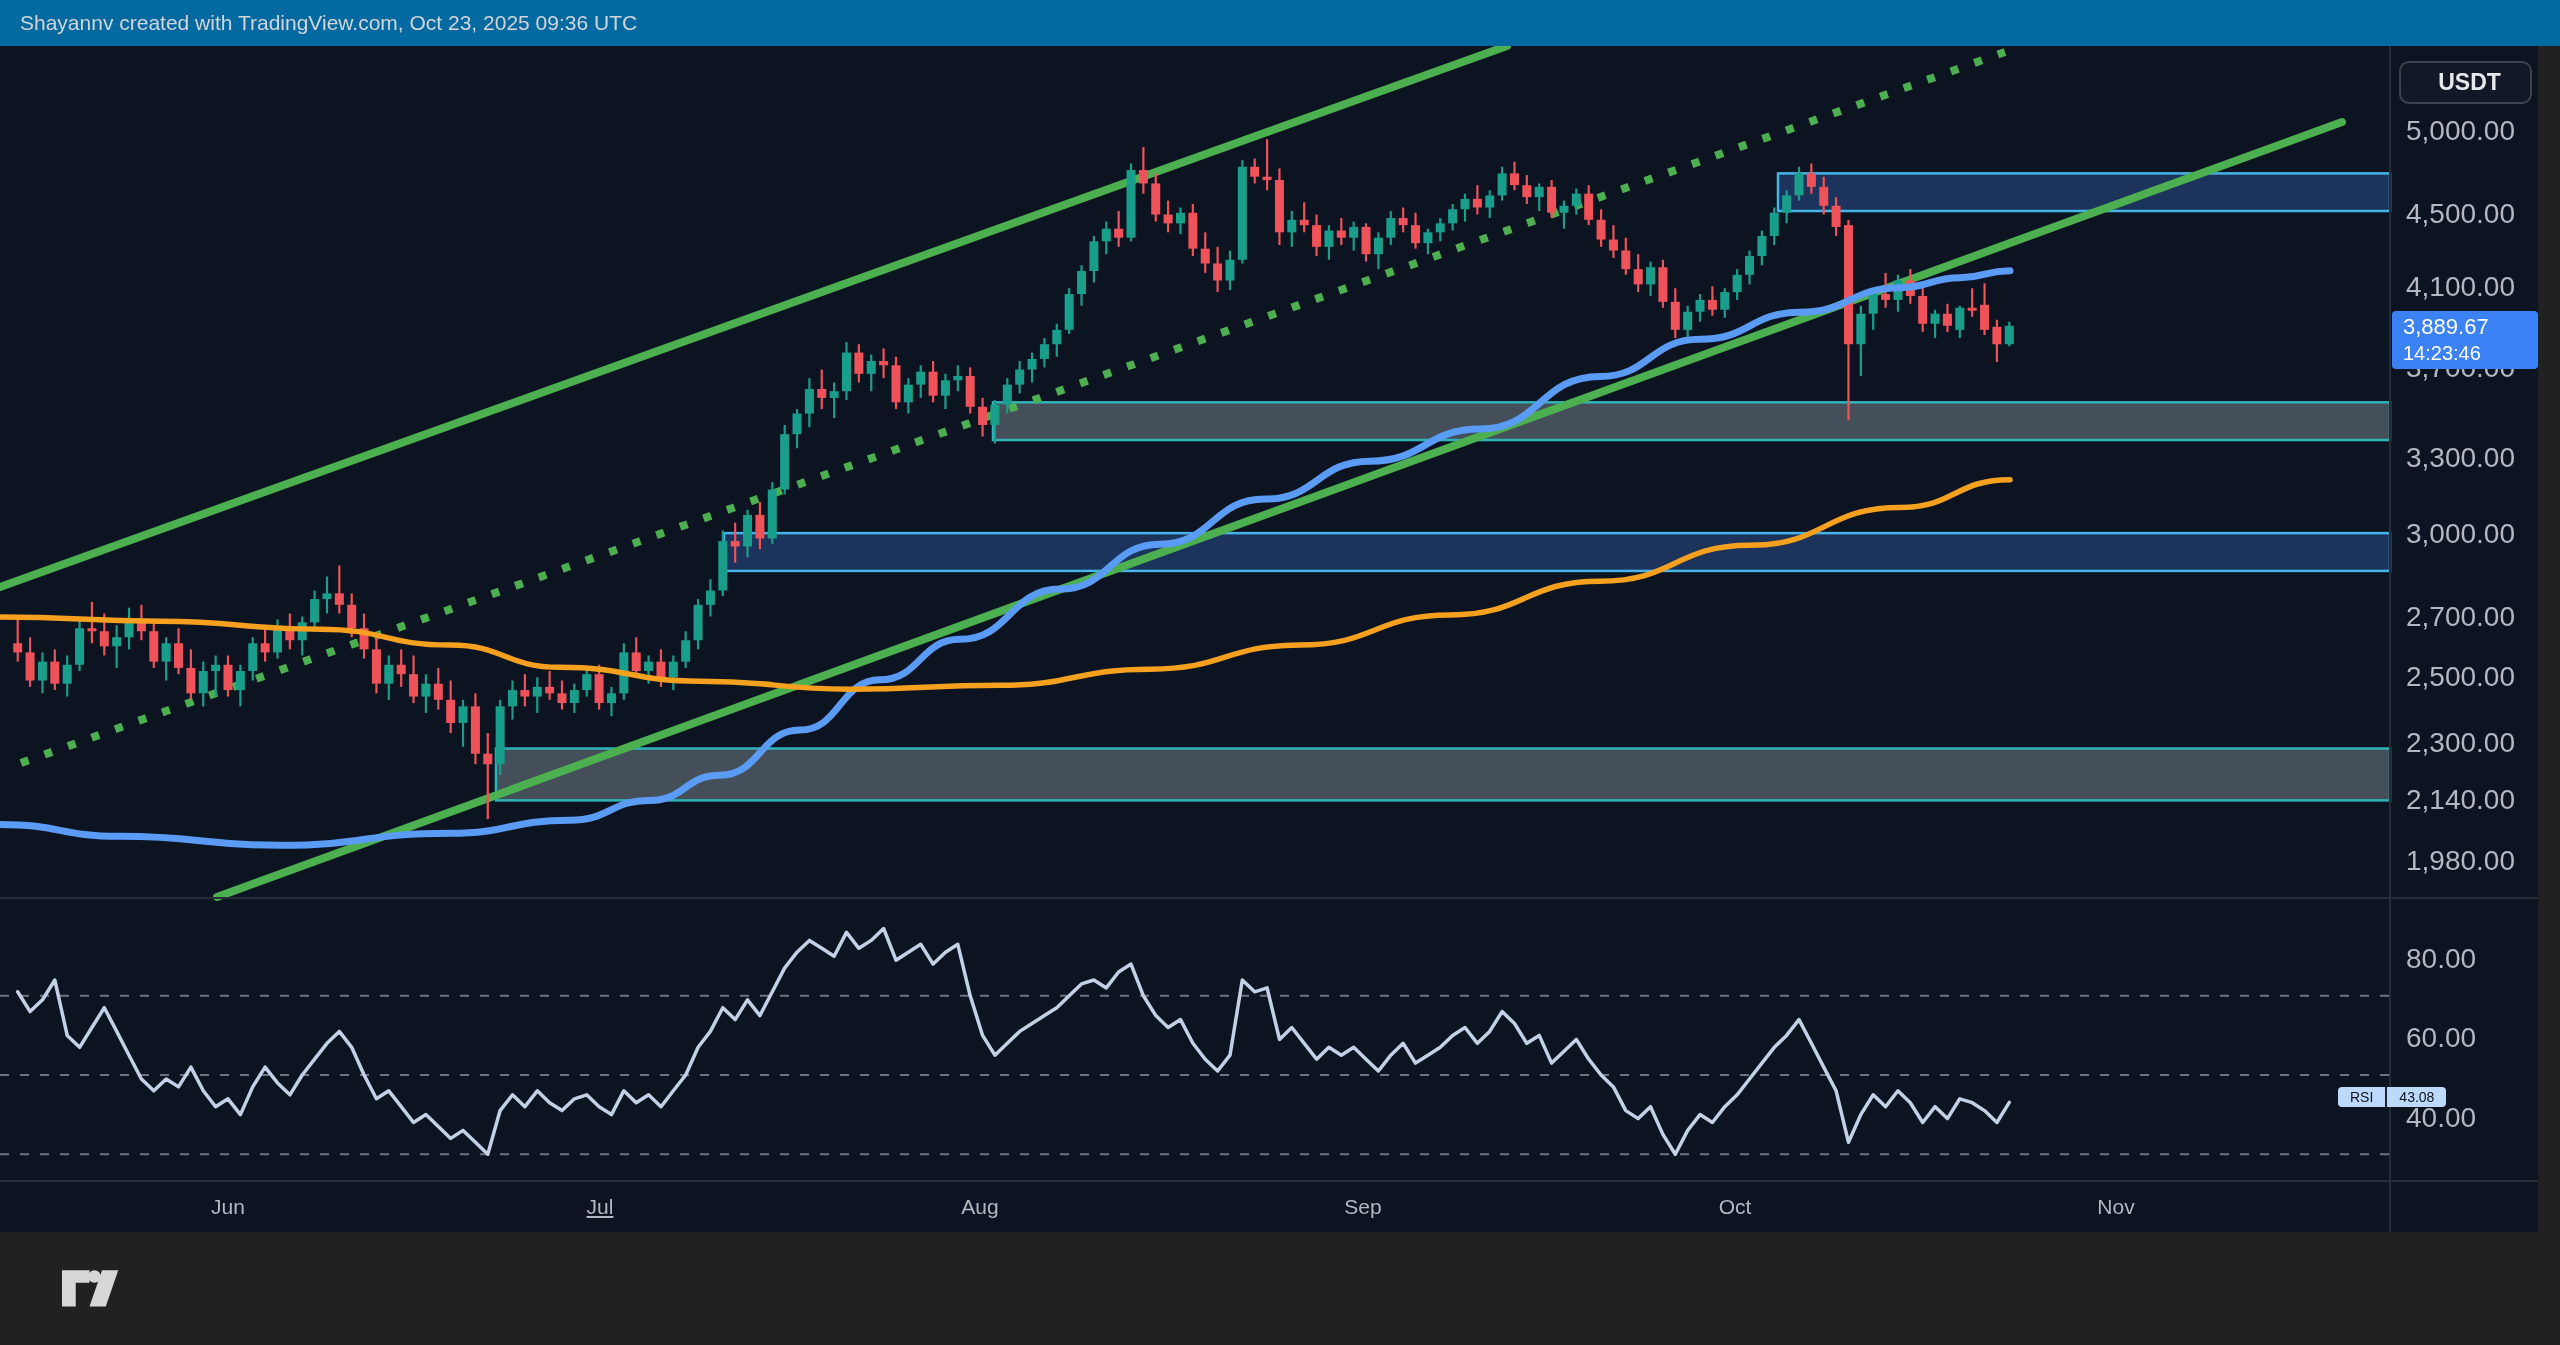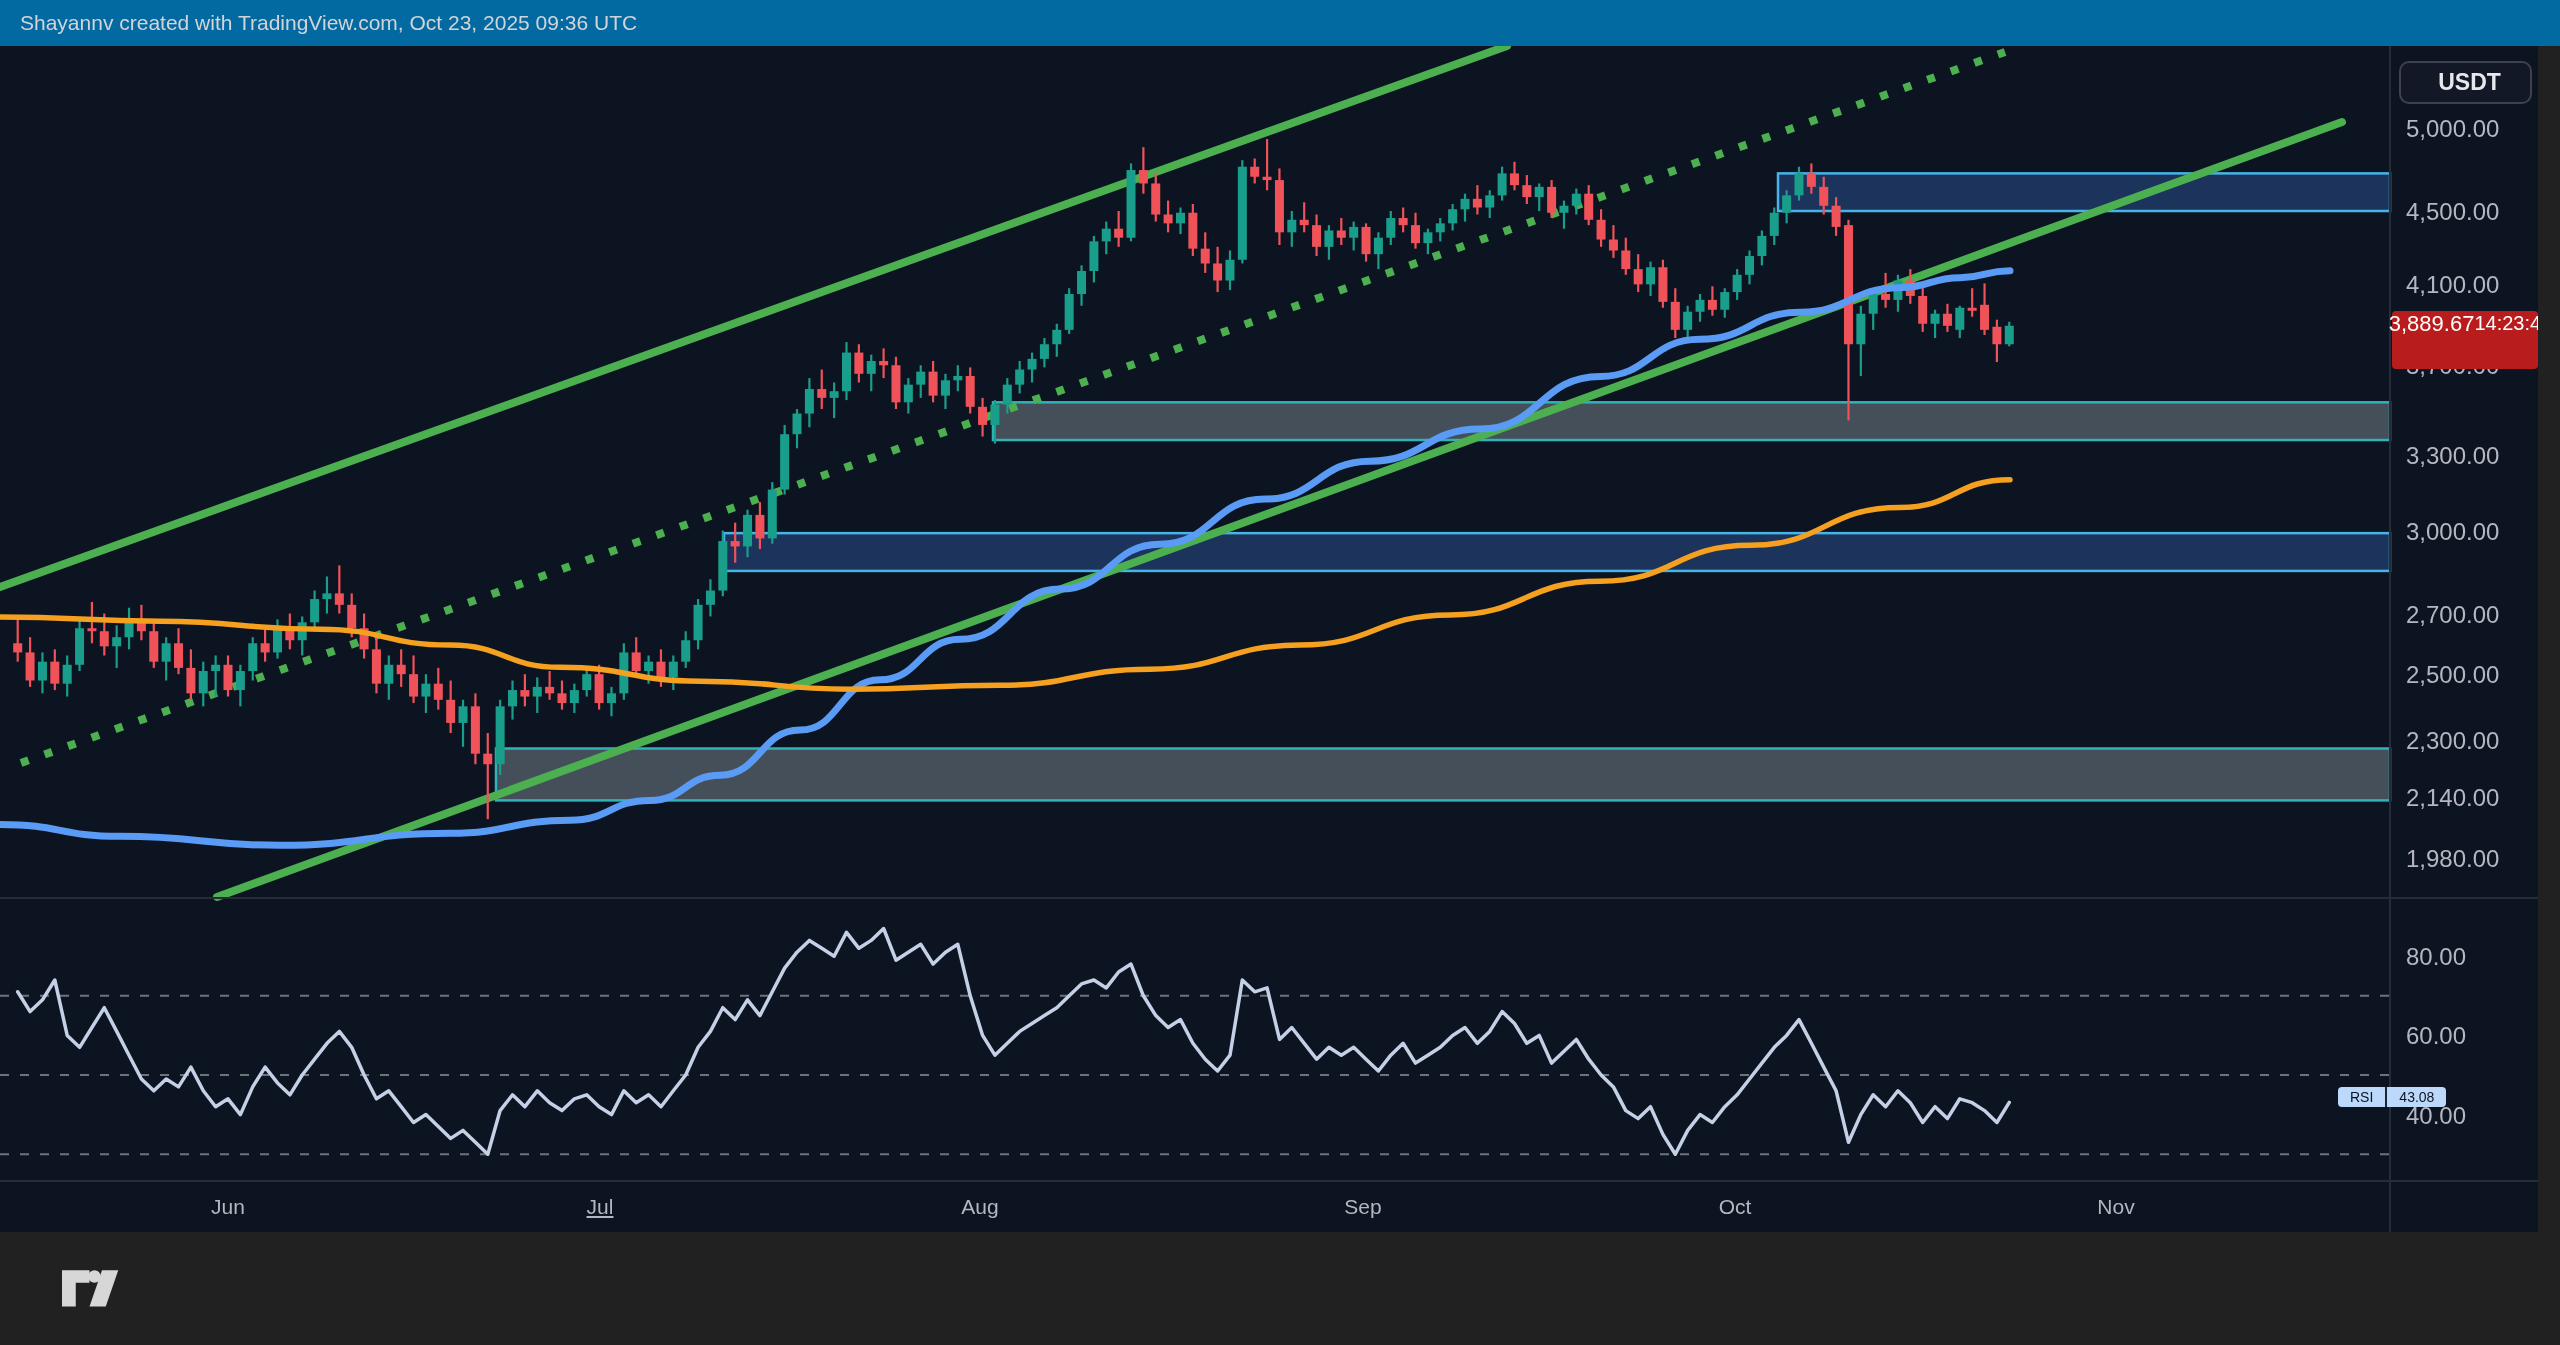--- a/index.html
+++ b/index.html
@@ -14,35 +14,35 @@
   }
   #chart-area{
     position:absolute;left:0;top:46px;width:2538px;height:1186px;
     background:#0d1421;
   }
   #right-strip{
     position:absolute;left:2538px;top:46px;width:22px;height:1186px;background:#212121;
   }
   #plot{position:absolute;left:0;top:0;}
   .axis-label{
-    position:absolute;left:2406px;color:#b4b7c0;font-size:24px;white-space:nowrap;
+    position:absolute;left:2406px;color:#b4b7c0;font-size:28px;white-space:nowrap;
   }
   .month-label{
     position:absolute;color:#b4b7c0;font-size:21px;transform:translateX(-50%);
   }
   #usdt-badge{
     position:absolute;left:2399px;top:15px;width:133px;height:43px;
     border:2px solid #3d424c;border-radius:10px;box-sizing:border-box;
     color:#e6e8ec;font-size:23px;font-weight:bold;
     display:flex;align-items:center;justify-content:center;background:#121826;padding-left:8px;
   }
   #price-badge{
     position:absolute;left:2392px;top:265px;width:146px;height:58px;
-    background:#b91c1c;border-radius:4px;color:#ffffff;
-    display:flex;flex-direction:row;justify-content:center;
+    background:#3b82f6;border-radius:4px;color:#ffffff;
+    display:flex;flex-direction:column;justify-content:center;
     padding-left:11px;box-sizing:border-box;line-height:1.22;
   }
   #price-badge .p{font-size:22px;}
   #price-badge .c{font-size:20px;}
   #rsi-badge{
     position:absolute;left:2338px;top:1041px;height:20px;
     background:#bcd9fb;border-radius:4px;color:#0e1420;font-size:14px;
     display:flex;align-items:stretch;overflow:hidden;
   }
   #rsi-badge .seg{display:flex;align-items:center;padding:0 12px;}

